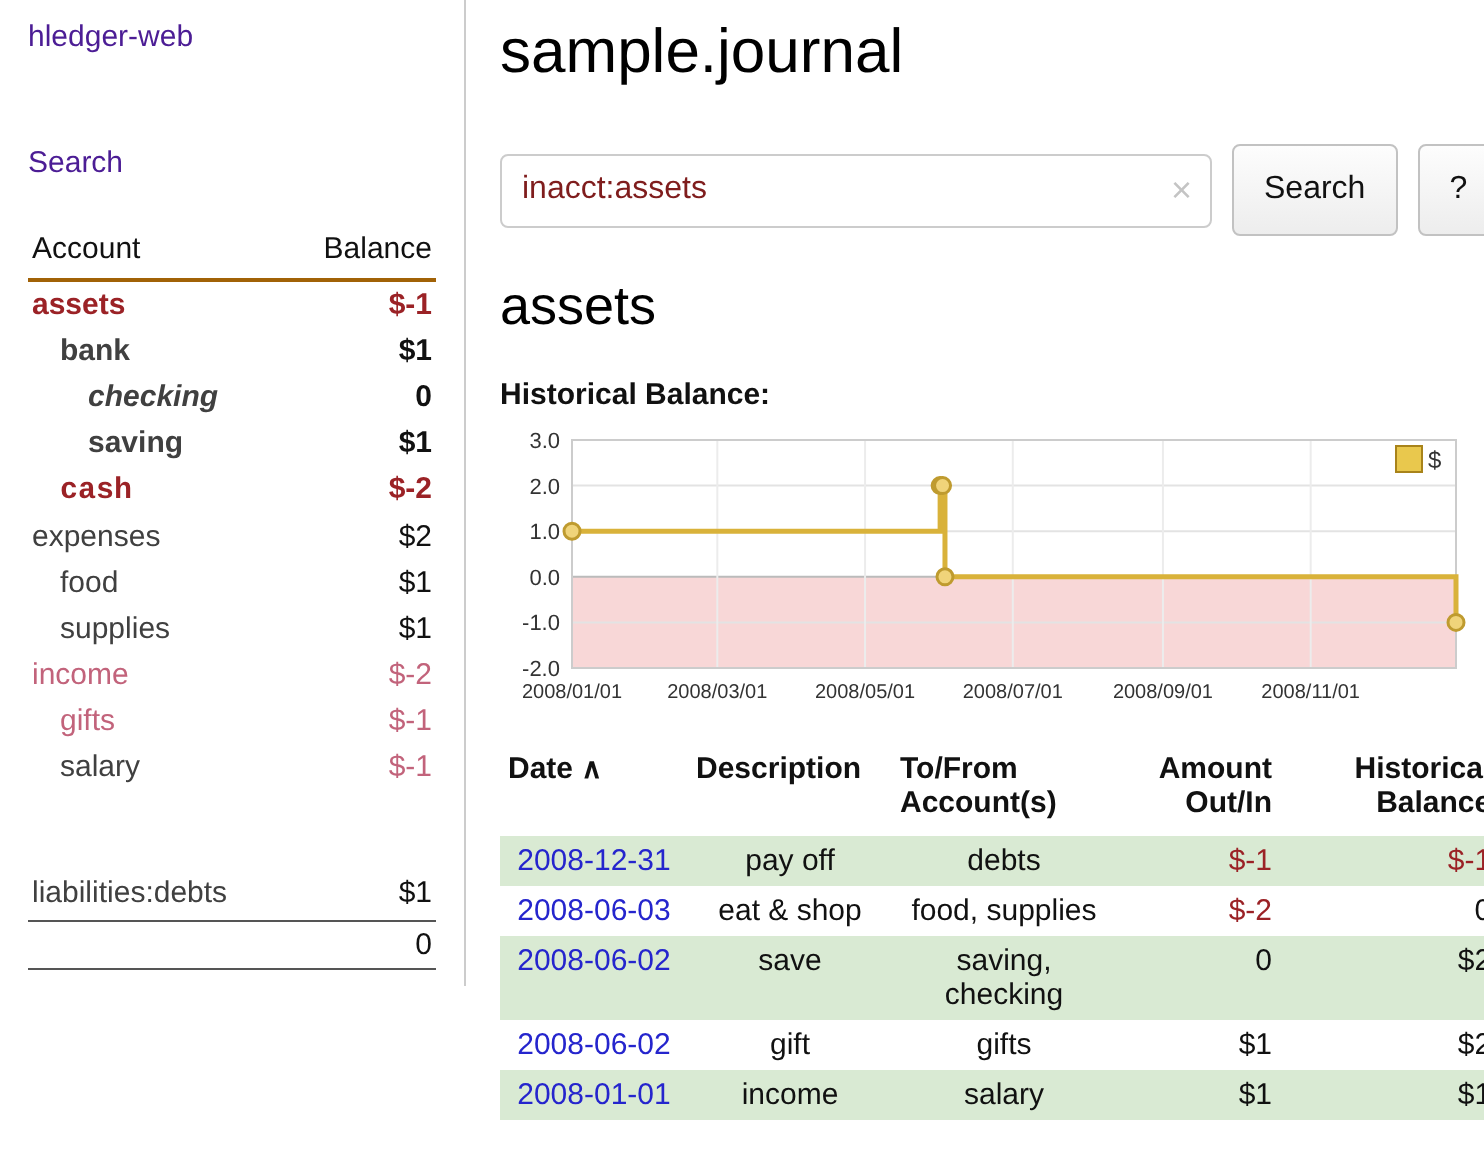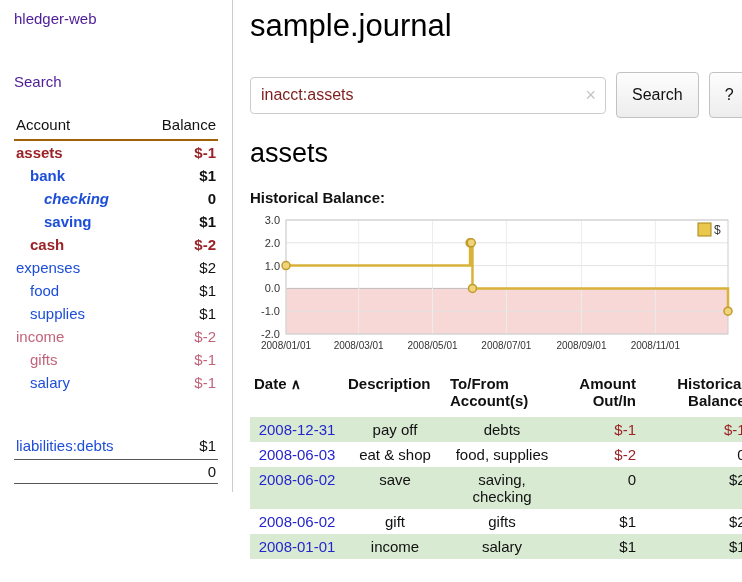--- a/index.html
+++ b/index.html
@@ -14,21 +14,21 @@
   
   .sidebar { flex: 0 0 233px; width: 233px; padding: 10px 14px 8px 14px; border-right: 1px solid #ccc; }
   a { text-decoration: none; cursor: pointer; }
   .plink { color: #4c1d95; margin-top: 40px; }
   .app-title-row { font-size: 15px; }
   .journal-row { margin-top: 46px; font-size: 15px; }
   .acct-table { margin-top: 24px; width: 100%; }
   .acct-header { display: flex; justify-content: space-between; padding: 2px 2px 6px 2px; border-bottom: 2px solid #a16207; }
   .acct-row { display: flex; justify-content: space-between; align-items: baseline; padding: 3px 2px; }
   .bold { font-weight: 700; }
-  .acct-name.link { color: #1d4ed8; }
+  .acct-name.link { color: #404040; }
   .acct-name.neg  { color: #9b2226; }
   .acct-name.rose { color: #c2637b; }
   .bal { color: #111; }
   .bal.neg  { color: #9b2226; }
   .bal.rose { color: #c2637b; }
   .acct-total { display: flex; justify-content: flex-end; padding: 3px 2px; margin-top: 2px;
                 border-top: 1px solid #555; border-bottom: 1px solid #555; }
 
   
   .main { flex: 1; padding: 8px 8px 0 17px; }
@@ -83,21 +83,21 @@
           </div>
           <div class="acct-row">
             <a href="#" class="acct-name link bold" style="padding-left: 28px; font-style: italic;">checking</a>
             <span class="bal bold">0</span>
           </div>
           <div class="acct-row">
             <a href="#" class="acct-name link bold" style="padding-left: 28px; text-align: right;">saving</a>
             <span class="bal bold">$1</span>
           </div>
           <div class="acct-row">
-            <a href="#" class="acct-name neg bold" style="padding-left: 14px;">cash</a>
+            <a href="#" class="acct-name neg bold" style="padding-left: 14px; font-family: Liberation Mono, monospace;">cash</a>
             <span class="bal neg bold">$-2</span>
           </div>
           <div class="acct-row">
             <a href="#" class="acct-name link" style="padding-left: 0px;">expenses</a>
             <span class="bal">$2</span>
           </div>
           <div class="acct-row">
             <a href="#" class="acct-name link" style="padding-left: 14px;">food</a>
             <span class="bal">$1</span>
           </div>

